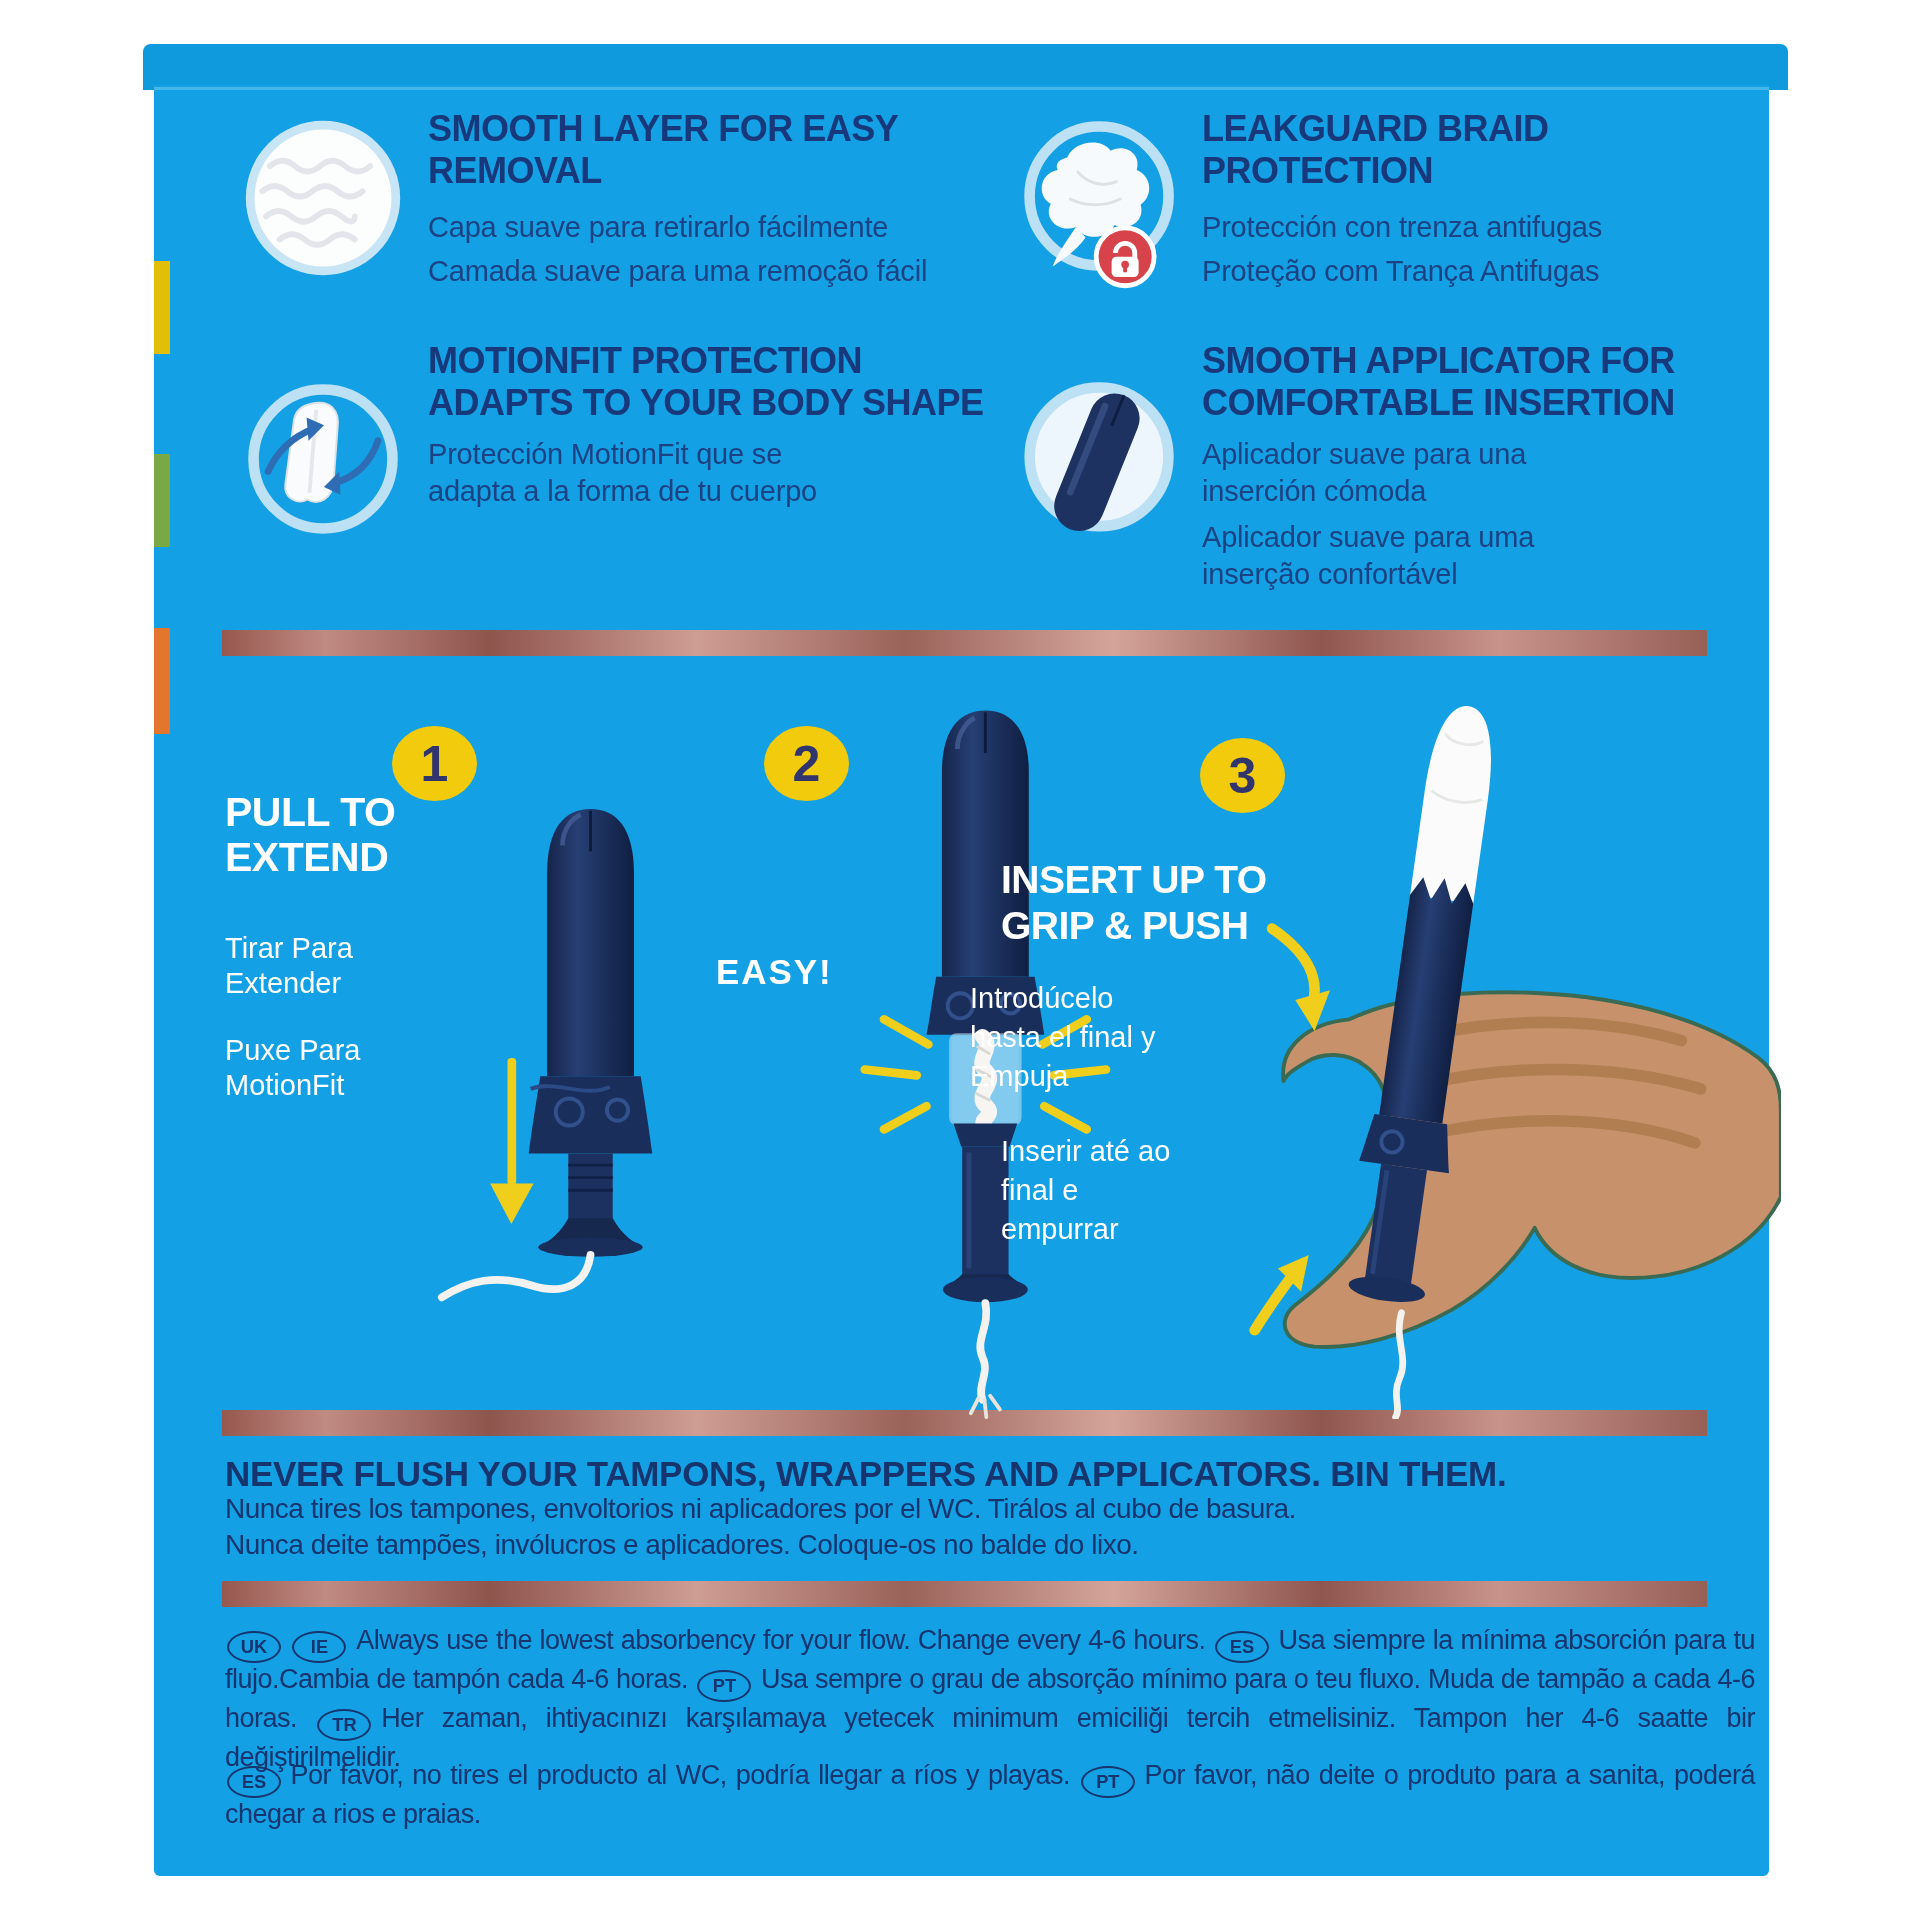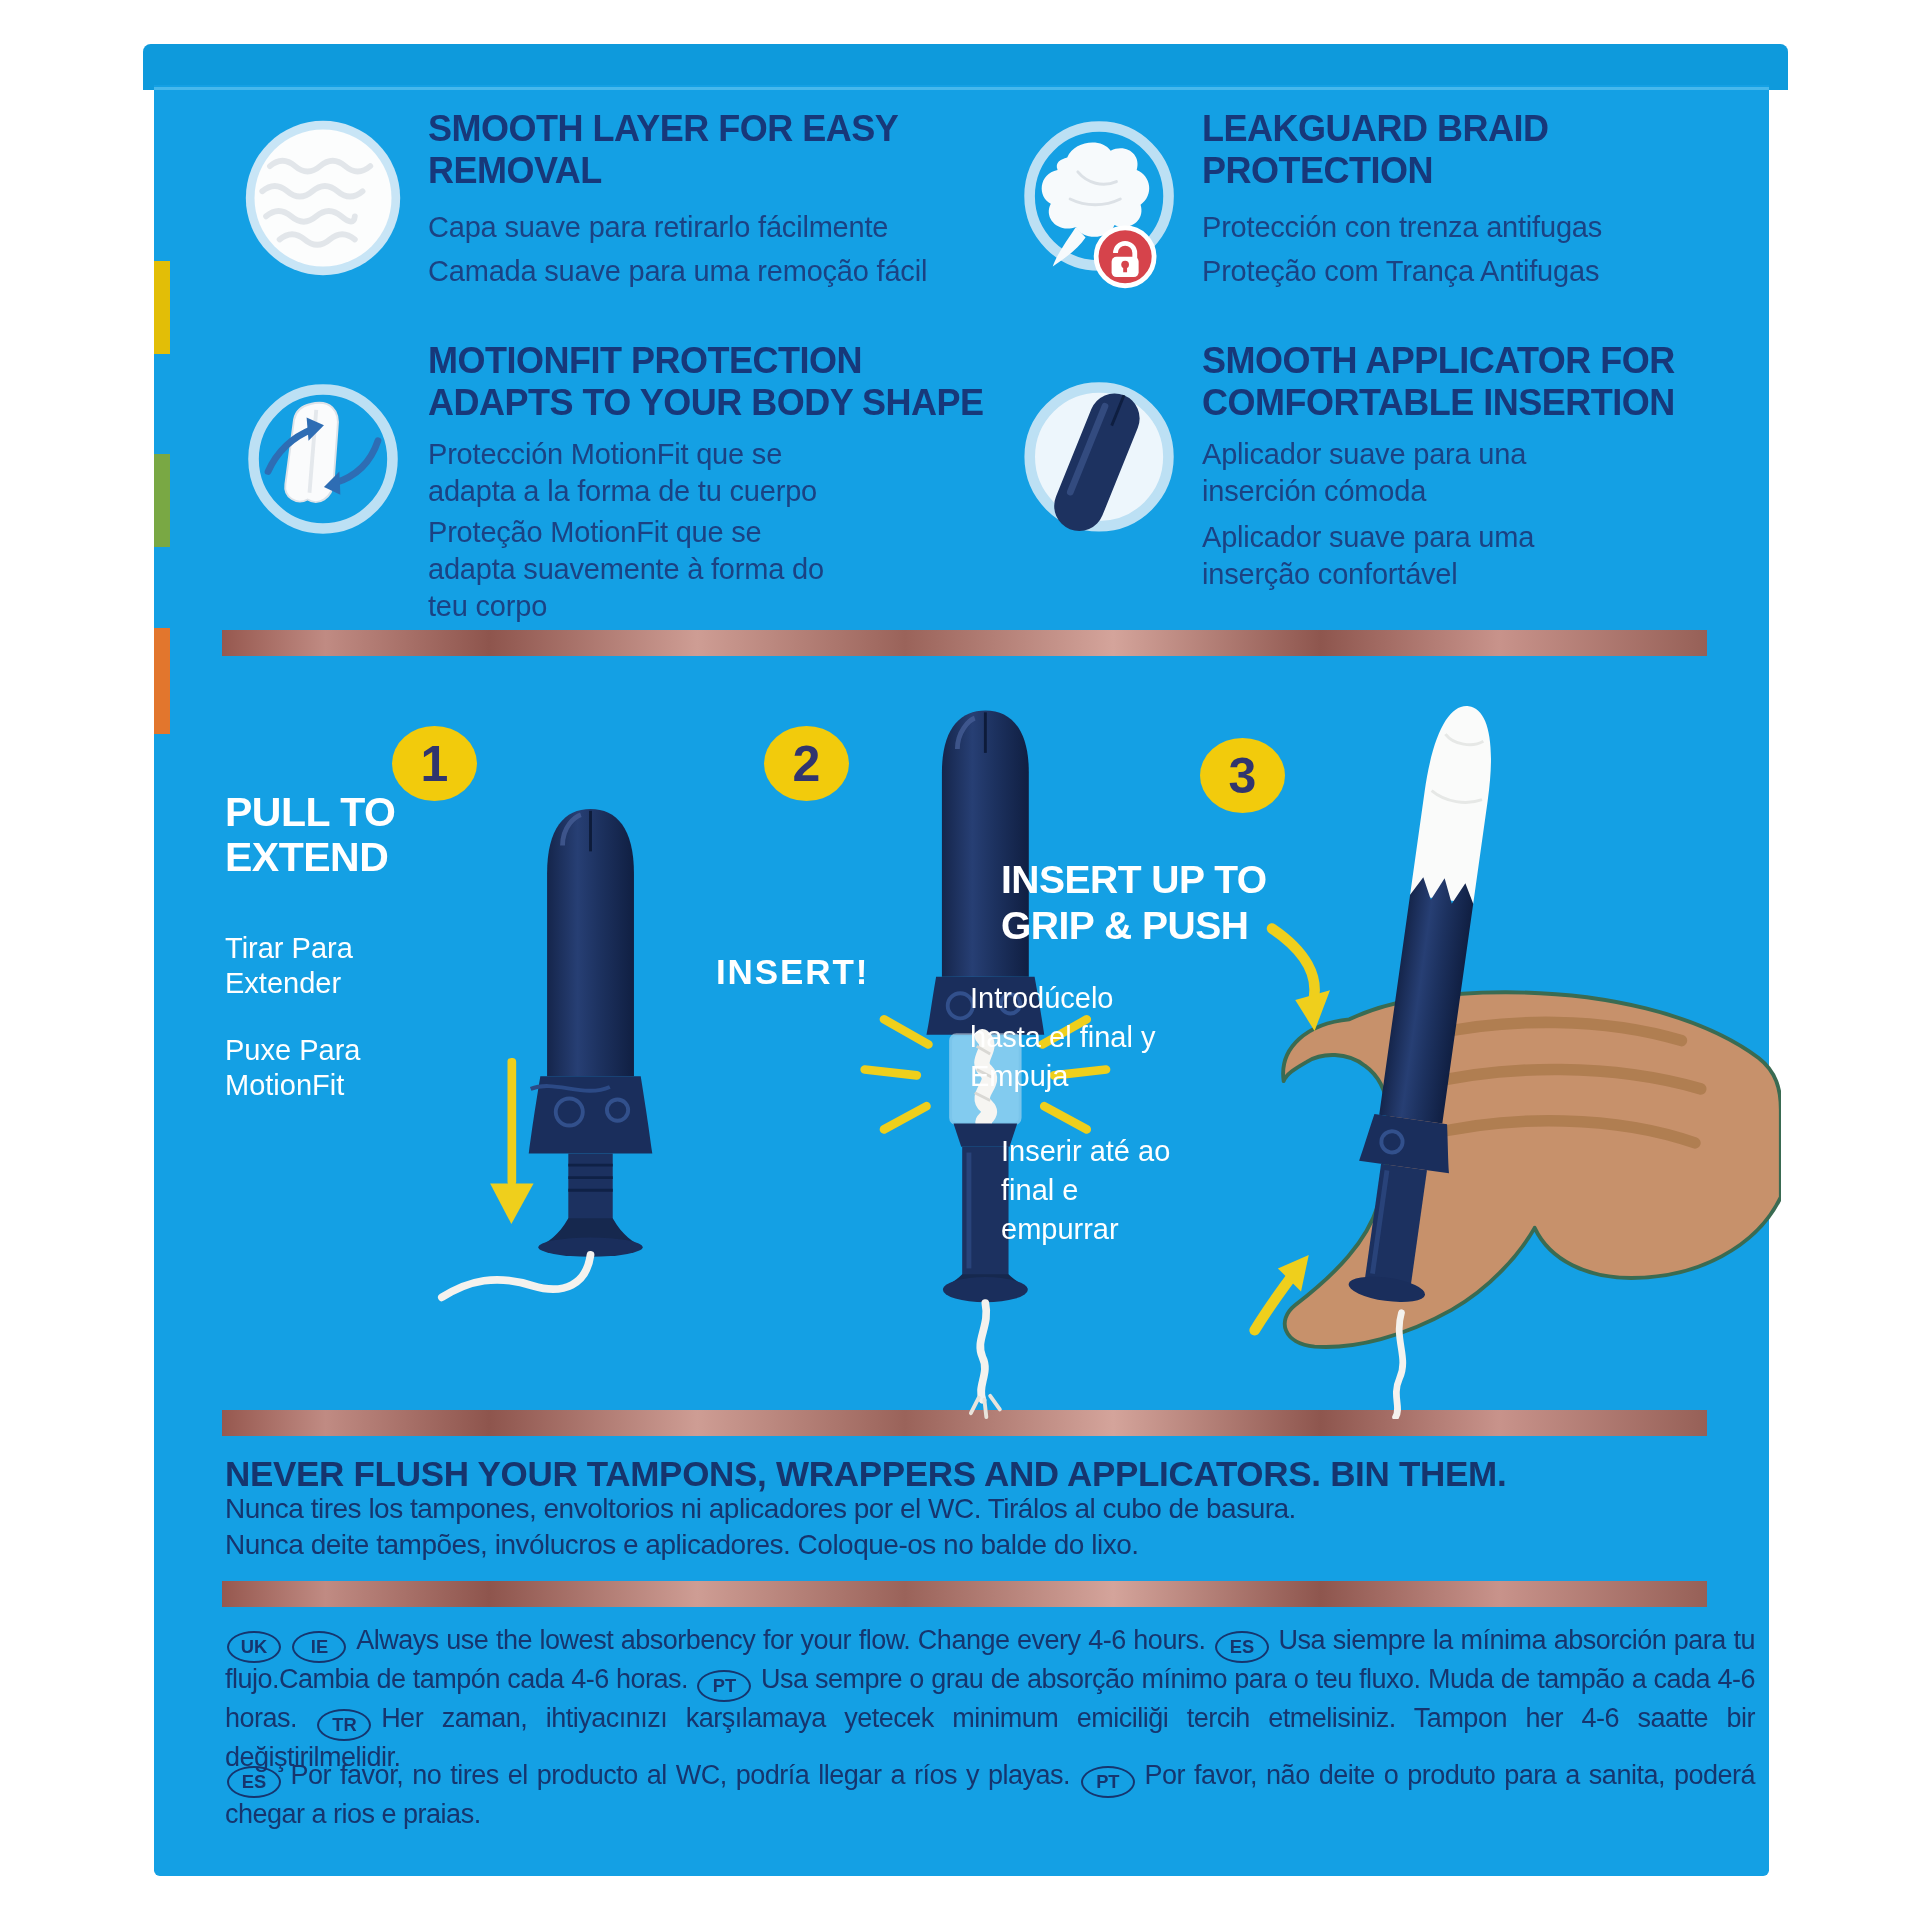--- a/index.html
+++ b/index.html
@@ -112,23 +112,20 @@
 
   <div class="abs feat-h" style="left:1202px;top:108px;">LEAKGUARD BRAID
 PROTECTION</div>
   <div class="abs feat-b" style="left:1202px;top:209px;">Protección con trenza antifugas</div>
   <div class="abs feat-b" style="left:1202px;top:253px;text-align:center;">Proteção com Trança Antifugas</div>
 
   <div class="abs feat-h" style="left:428px;top:340px;">MOTIONFIT PROTECTION
 ADAPTS TO YOUR BODY SHAPE</div>
   <div class="abs feat-b" style="left:428px;top:436px;">Protección MotionFit que se
 adapta a la forma de tu cuerpo</div>
-  <div class="abs feat-b" style="left:428px;top:514px;">Proteção MotionFit que se
-adapta suavemente à forma do
-teu corpo</div>
 
   <div class="abs feat-h" style="left:1202px;top:340px;">SMOOTH APPLICATOR FOR
 COMFORTABLE INSERTION</div>
   <div class="abs feat-b" style="left:1202px;top:436px;">Aplicador suave para una
 inserción cómoda</div>
   <div class="abs feat-b" style="left:1202px;top:519px;">Aplicador suave para uma
 inserção confortável</div>
 
   <div class="abs divider d1"></div>
   <div class="abs divider d2"></div>
@@ -256,21 +253,21 @@
     <span>3</span>
   </div>
 
   <div class="abs step-h" style="left:225px;top:790px;">PULL TO
 EXTEND</div>
   <div class="abs step-b" style="left:225px;top:931px;">Tirar Para
 Extender</div>
   <div class="abs step-b" style="left:225px;top:1033px;">Puxe Para
 MotionFit</div>
 
-  <div class="abs click-h" style="left:716px;top:952px;">INSERT!</div>
+  <div class="abs click-h" style="left:716px;top:952px;">EASY!</div>
 
   <div class="abs step-h step3-h" style="left:1001px;top:857px;">INSERT UP TO
 GRIP &amp; PUSH</div>
   <div class="abs step-b step3-b" style="left:970px;top:979px;">Introdúcelo
 hasta el final y
 Empuja</div>
   <div class="abs step-b step3-b" style="left:1001px;top:1132px;">Inserir até ao
 final e
 empurrar</div>
 

